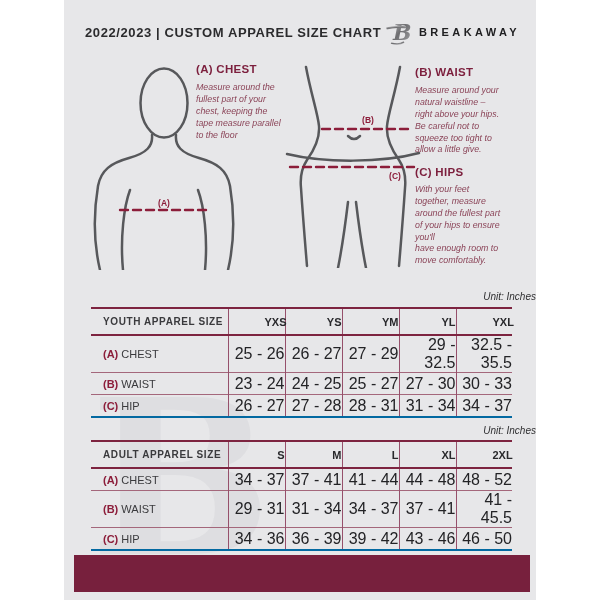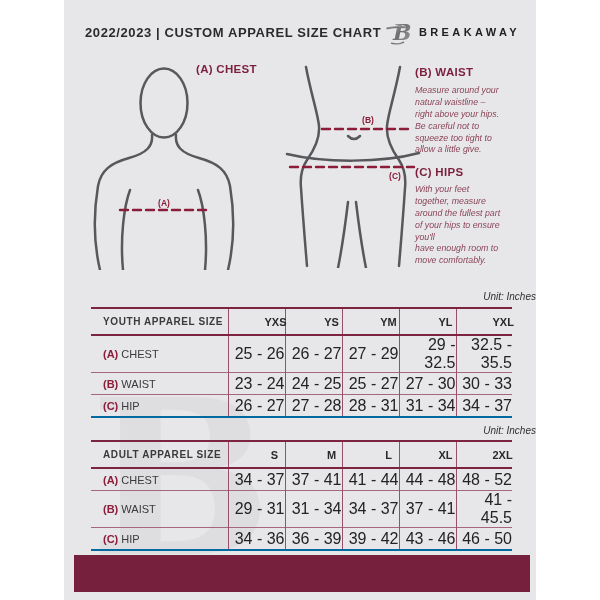--- a/index.html
+++ b/index.html
@@ -23,21 +23,21 @@
   .fig text{font-family:"Liberation Sans",sans-serif;font-size:8.5px;font-weight:bold;fill:#8c1d3a;}
 
   
   .sec-title{position:absolute;left:0;width:472px;text-align:center;font-size:11.5px;font-weight:bold;color:#29292c;letter-spacing:0.4px;}
   .sec-unit{position:absolute;left:0;width:472px;text-align:right;font-size:10px;font-style:italic;color:#2f2f31;}
 
   
   table.size-table{position:absolute;left:27px;width:421px;border-collapse:collapse;table-layout:fixed;}
   .size-table th,.size-table td{padding:0;}
   .size-table thead tr{border-top:2px solid #7d2440;border-bottom:2px solid #7d2440;}
-  .size-table thead th{height:25px;font-size:11px;font-weight:bold;color:#29292c;text-align:center;padding-left:36px;}
+  .size-table thead th{height:25px;font-size:11px;font-weight:bold;color:#29292c;text-align:right;padding-left:36px;}
   .size-table thead th.lbl{font-weight:bold;font-size:10px;letter-spacing:0.6px;color:#3a3a3d;text-align:left;padding-left:12px;}
   .size-table tbody tr{border-bottom:1px solid #a4677b;}
   .size-table tbody tr:last-child{border-bottom:2px solid #0369a1;}
   .size-table tbody th{height:21px;text-align:left;padding-left:12px;font-size:11px;font-weight:normal;color:#3a3a3d;white-space:nowrap;}
   .size-table tbody th .pfx{font-weight:bold;color:#8c1d3a;}
   .size-table td{height:21px;text-align:right;font-size:16px;color:#232326;margin-left:48px;}
   .size-table th:not(:first-child),.size-table td:not(:first-child){border-left:1px solid #96506b;}
 
   .watermark{position:absolute;left:26px;top:388px;font-family:"DejaVu Serif",serif;font-weight:bold;font-size:215px;line-height:0.85;color:#dedee1;z-index:0;}
   .layer{position:absolute;inset:0;z-index:1;}
@@ -89,20 +89,25 @@
         <path d="M3,92 C40,101 98,101 135,91"></path>
         <path d="M64,140 C61,165 58,186 54,206"></path>
         <path d="M72,140 C75,165 78,186 82,206"></path>
         <path class="dash" d="M38,67 H128"></path>
         <path class="dash" d="M6,105 H130"></path>
         <text x="84" y="61" text-anchor="middle">(B)</text>
         <text x="111" y="117" text-anchor="middle">(C)</text>
       </svg>
 
       <div class="guide-h" style="left:132px;top:63px;">(A) CHEST</div>
+      <div class="guide-p" style="left:132px;top:82px;width:112px;">Measure around the
+fullest part of your
+chest, keeping the
+tape measure parallel
+to the floor</div>
 
       <div class="guide-h" style="left:351px;top:66px;">(B) WAIST</div>
       <div class="guide-p" style="left:351px;top:85px;width:120px;">Measure around your
 natural waistline –
 right above your hips.
 Be careful not to
 squeeze too tight to
 allow a little give.</div>
 
       <div class="guide-h" style="left:351px;top:166px;">(C) HIPS</div>

